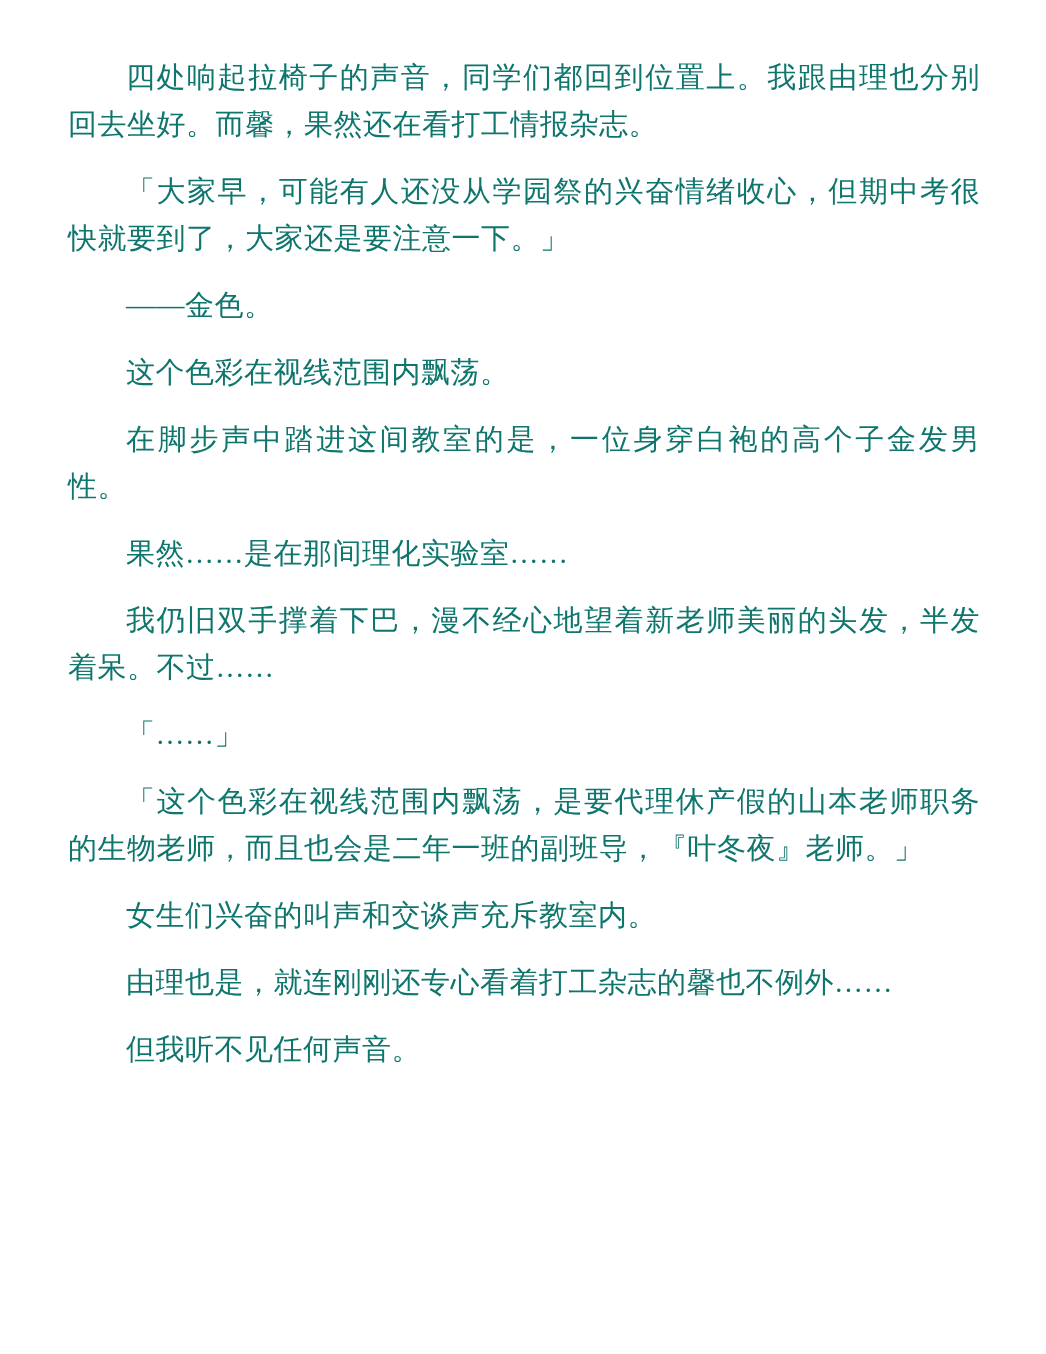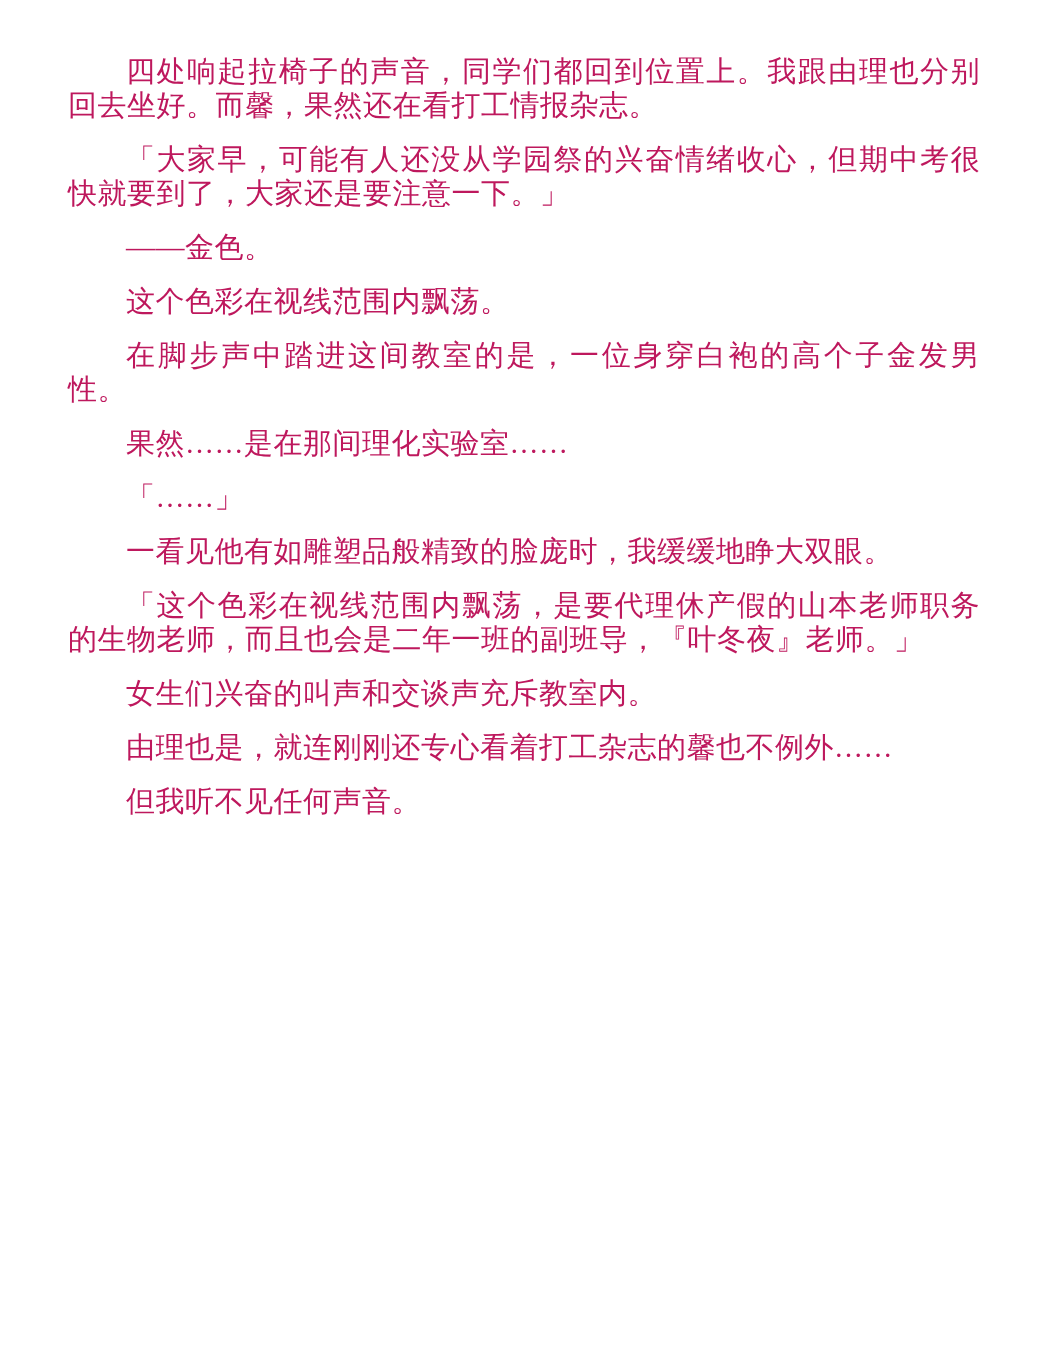--- a/index.html
+++ b/index.html
@@ -13,36 +13,36 @@
     height: 1354px;
     background: #ffffff;
     box-sizing: border-box;
     padding: 54px 66px 0 68px;
     overflow: hidden;
     font-family: "Liberation Serif", "DejaVu Serif", serif;
   }
   .para {
     margin: 0 0 20px 0;
     font-size: 29px;
-    line-height: 34px;
-    color: #be185d;
+    line-height: 47px;
+    color: #0f766e;
     text-indent: 2em;
     text-align: justify;
     letter-spacing: 0.5px;
   }
 </style>
 </head>
 <body>
 
 <div class="page">
   <p class="para">四处响起拉椅子的声音，同学们都回到位置上。我跟由理也分别回去坐好。而馨，果然还在看打工情报杂志。</p>
   <p class="para">「大家早，可能有人还没从学园祭的兴奋情绪收心，但期中考很快就要到了，大家还是要注意一下。」</p>
   <p class="para">——金色。</p>
   <p class="para">这个色彩在视线范围内飘荡。</p>
   <p class="para">在脚步声中踏进这间教室的是，一位身穿白袍的高个子金发男性。</p>
   <p class="para">果然……是在那间理化实验室……</p>
+  <p class="para">我仍旧双手撑着下巴，漫不经心地望着新老师美丽的头发，半发着呆。不过……</p>
   <p class="para">「……」</p>
-  <p class="para">一看见他有如雕塑品般精致的脸庞时，我缓缓地睁大双眼。</p>
   <p class="para">「这个色彩在视线范围内飘荡，是要代理休产假的山本老师职务的生物老师，而且也会是二年一班的副班导，『叶冬夜』老师。」</p>
   <p class="para">女生们兴奋的叫声和交谈声充斥教室内。</p>
   <p class="para">由理也是，就连刚刚还专心看着打工杂志的馨也不例外……</p>
   <p class="para">但我听不见任何声音。</p>
 </div>
 
 </body></html>

